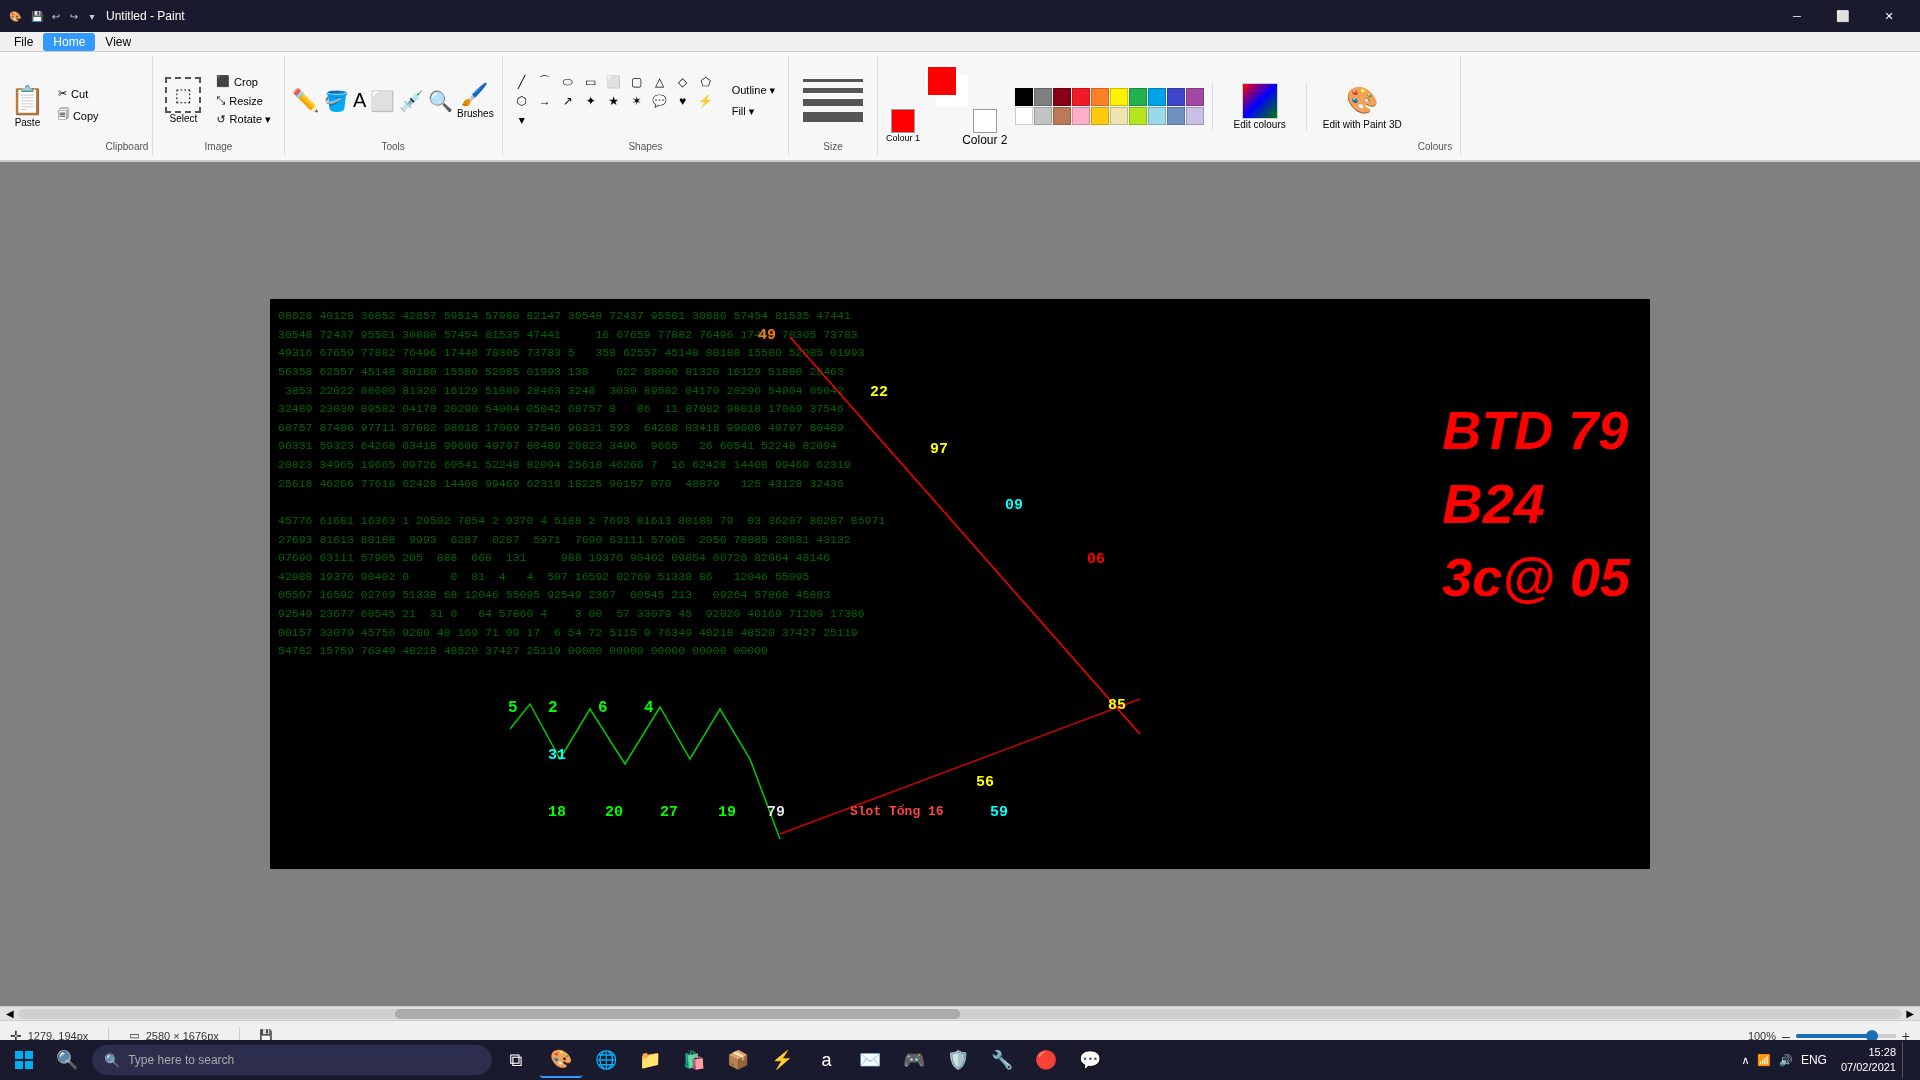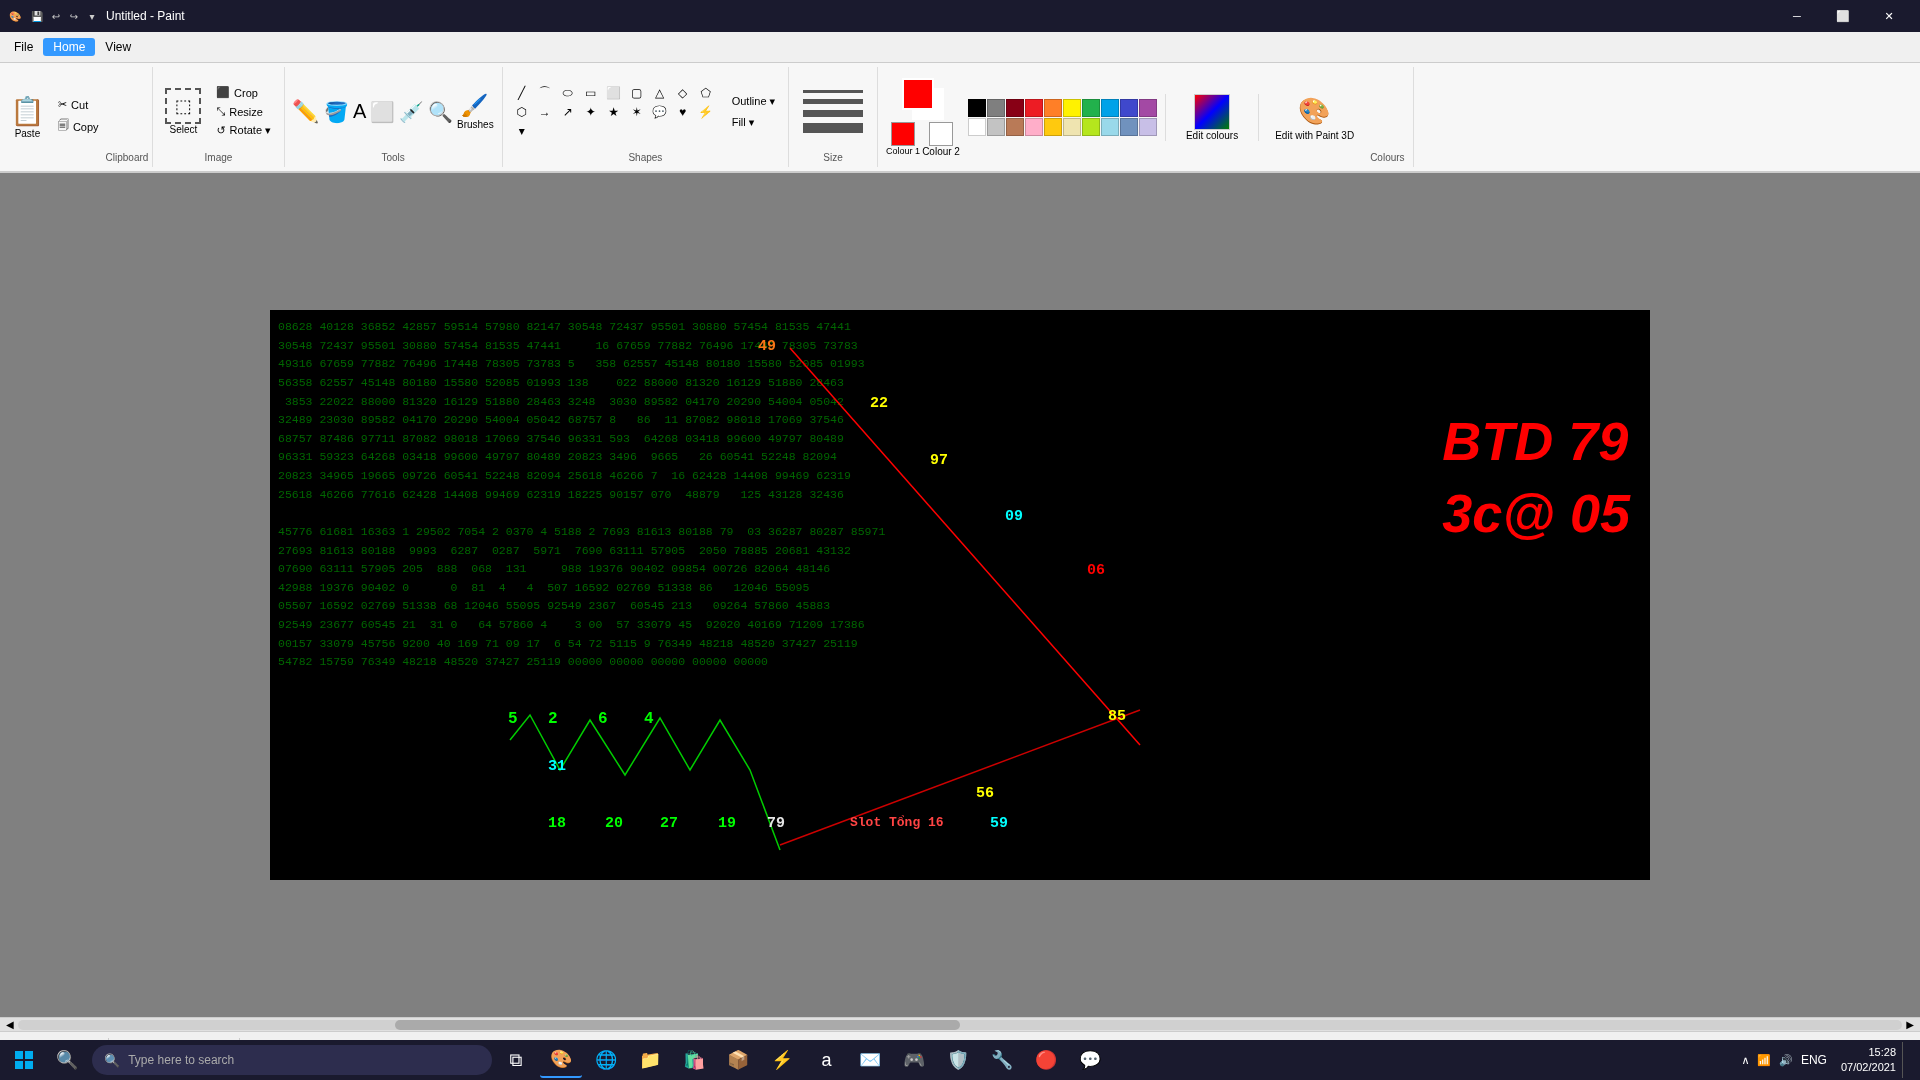--- a/index.html
+++ b/index.html
@@ -18,21 +18,21 @@
     }
     .title-bar-left { display: flex; align-items: center; gap: 6px; }
     .title-bar-icons { display: flex; gap: 2px; }
     .title-icon { width: 16px; height: 16px; display: flex; align-items: center; justify-content: center; font-size: 10px; color: #ccc; }
     .title-text { font-size: 12px; color: white; }
     .window-controls { display: flex; gap: 0; }
     .win-btn { width: 46px; height: 32px; display: flex; align-items: center; justify-content: center; font-size: 11px; color: white; cursor: pointer; background: transparent; border: none; }
 
     
     .menu-bar {
-      height: 31px;
+      height: 20px;
       background: #f0f0f0;
       display: flex;
       align-items: center;
       padding: 0 4px;
       border-bottom: 1px solid #ccc;
     }
     .menu-item {
       padding: 2px 10px;
       font-size: 12px;
       cursor: pointer;
@@ -448,21 +448,21 @@
     <div style="display:flex;flex-direction:column;align-items:center;gap:2px;">
       <div class="color-indicator">
         <div class="color-back" style="background:white;"></div>
         <div class="color-front" style="background:red;"></div>
       </div>
       <div style="display:flex;gap:2px;">
         <div style="display:flex;flex-direction:column;align-items:center;font-size:9px;cursor:pointer;">
           <div style="width:24px;height:24px;background:red;border:1px solid #999;"></div>
           <span>Colour 1</span>
         </div>
-        <div style="display:flex;flex-direction:column;align-items:center;font-size:10px;cursor:pointer;">
+        <div style="display:flex;flex-direction:column;align-items:center;font-size:12px;cursor:pointer;margin-left:40px;">
           <div style="width:24px;height:24px;background:white;border:1px solid #999;"></div>
           <span>Colour 2</span>
         </div>
       </div>
     </div>
     <div>
       <div class="color-swatches" id="color-swatches">
           <div class="color-swatch" style="background: rgb(0, 0, 0);"></div>
           <div class="color-swatch" style="background: rgb(127, 127, 127);"></div>
           <div class="color-swatch" style="background: rgb(136, 0, 21);"></div>
@@ -548,20 +548,21 @@
     <span class="highlight-num" style="left:720px;top:505px;color:cyan;">59</span>
     <span class="highlight-num" style="left:278px;top:505px;color:#00ff00;">18</span>
     <span class="highlight-num" style="left:335px;top:505px;color:#00ff00;">20</span>
     <span class="highlight-num" style="left:390px;top:505px;color:#00ff00;">27</span>
     <span class="highlight-num" style="left:448px;top:505px;color:#00ff00;">19</span>
     <span class="highlight-num" style="left:497px;top:505px;color:#e5e5e5;">79</span>
     <span style="position:absolute;left:580px;top:505px;color:#ff4444;font-family:'Courier New',monospace;font-size:13px;font-weight:bold;">Slot Tổng 16</span>
 
     <div class="big-labels">
       <div class="big-label" style="font-size:54px;">BTD 79</div>
+      <div class="big-label" style="font-size:56px;">B24</div>
       <div class="big-label" style="font-size:54px;">3c@ 05</div>
     </div>
   </div>
 </div>
 
 <div class="scroll-h">
   <div style="font-size:10px;cursor:pointer;padding:0 4px;">◀</div>
   <div class="scroll-track">
     <div style="width:30%;height:100%;background:#aaa;border-radius:5px;position:absolute;left:20%;"></div>
   </div>

